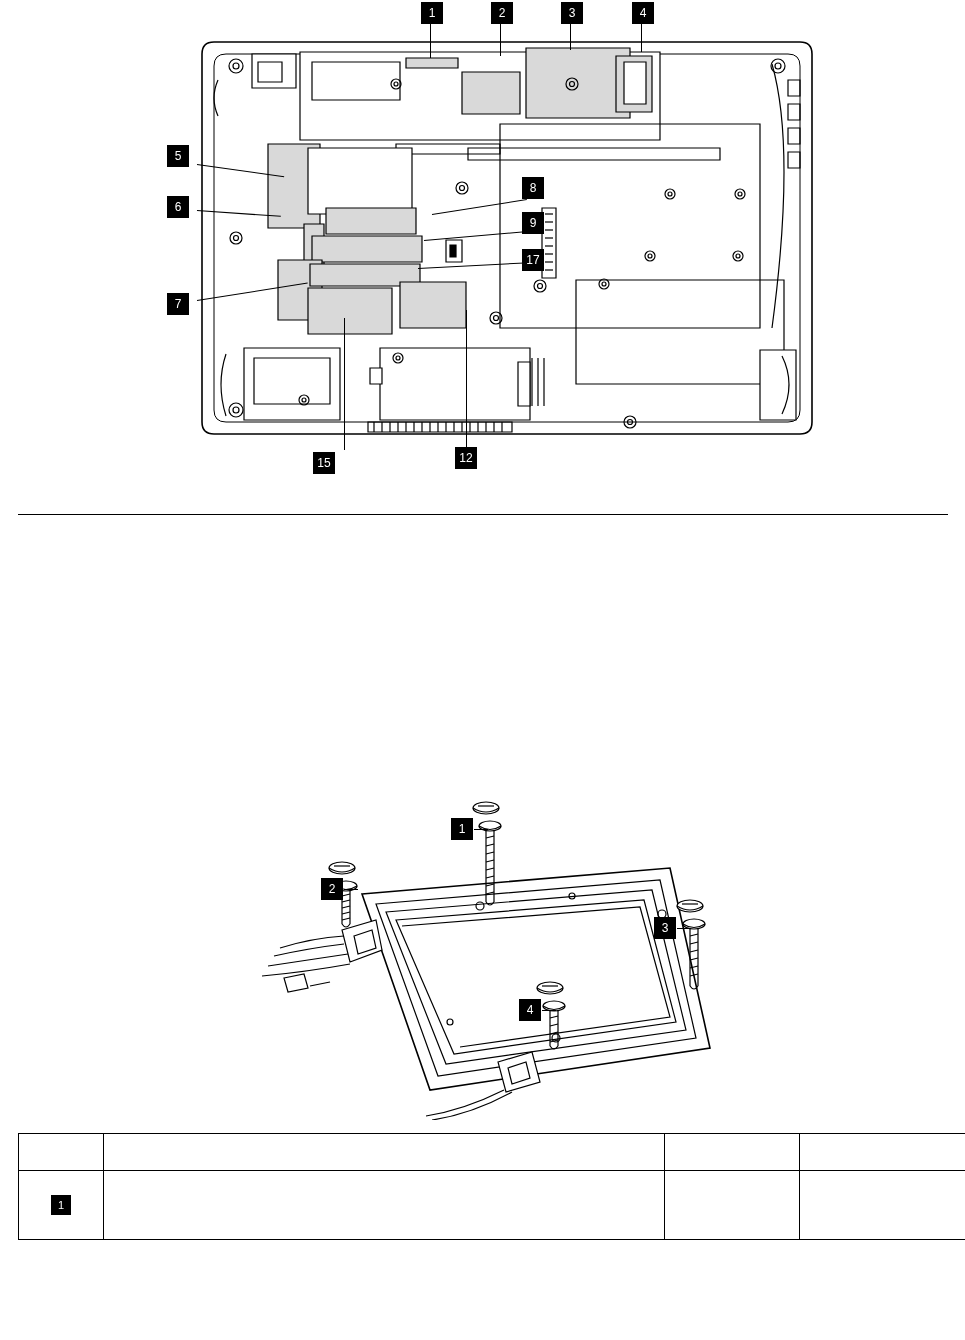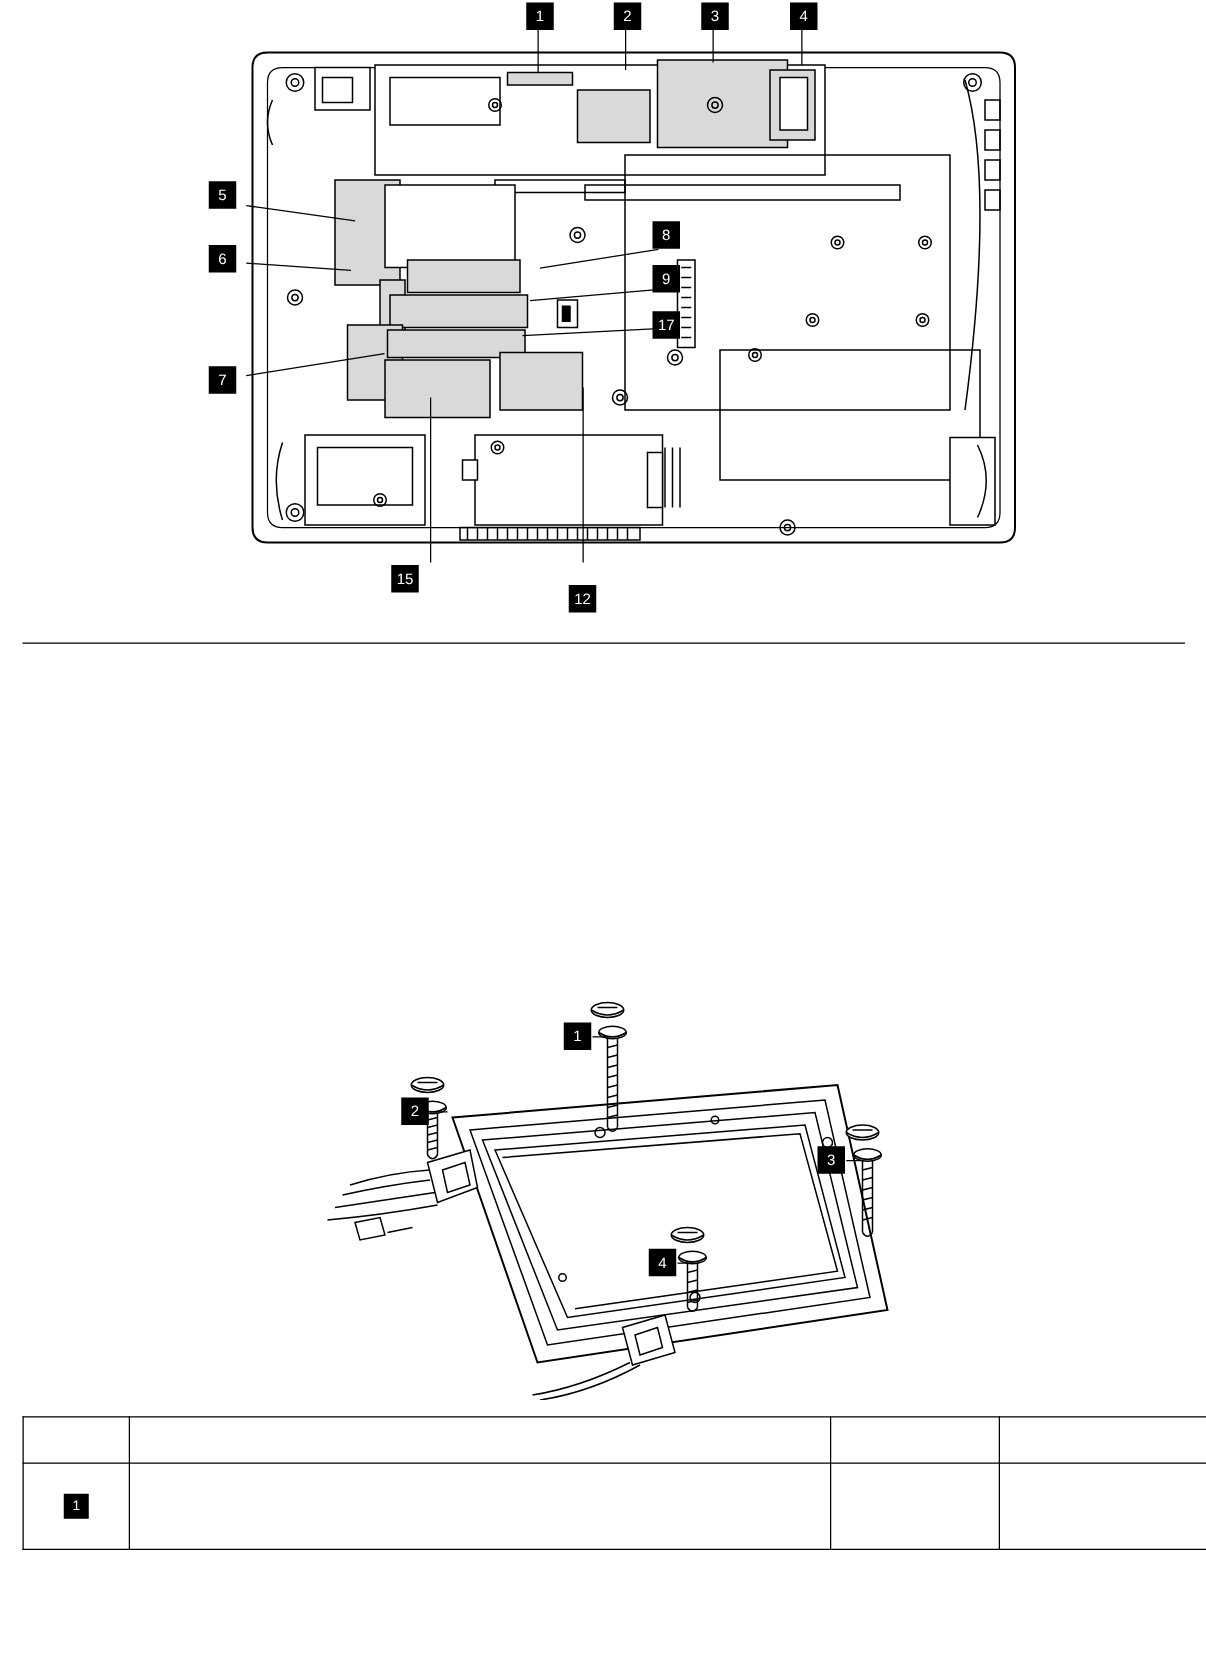--- a/index.html
+++ b/index.html
@@ -259,21 +259,21 @@
 
   <div class="marker" style="left:167px; top:145px;">5</div>
   <div class="marker" style="left:167px; top:196px;">6</div>
   <div class="marker" style="left:167px; top:293px;">7</div>
 
   <div class="marker" style="left:522px; top:177px;">8</div>
   <div class="marker" style="left:522px; top:212px;">9</div>
   <div class="marker" style="left:522px; top:249px;">17</div>
 
   <div class="marker" style="left:313px; top:452px;">15</div>
-  <div class="marker" style="left:455px; top:468px;">12</div>
+  <div class="marker" style="left:455px; top:447px;">12</div>
 
   <div class="hrule"></div>
 
   <div class="fig" style="left:250px; top:790px; width:480px; height:330px;">
     <svg width="480" height="330" viewBox="0 0 480 330" fill="none" stroke="#000" stroke-width="1.2">
 
       <path d="M112 104 L420 78 L460 258 L180 300 Z" fill="#ffffff" stroke="#000" stroke-width="1.6"></path>
       <path d="M126 114 L410 90 L446 248 L188 286 Z" fill="#ffffff" stroke="#000"></path>
       <path d="M136 122 L402 100 L436 240 L196 274 Z" fill="#ffffff" stroke="#000"></path>
 

